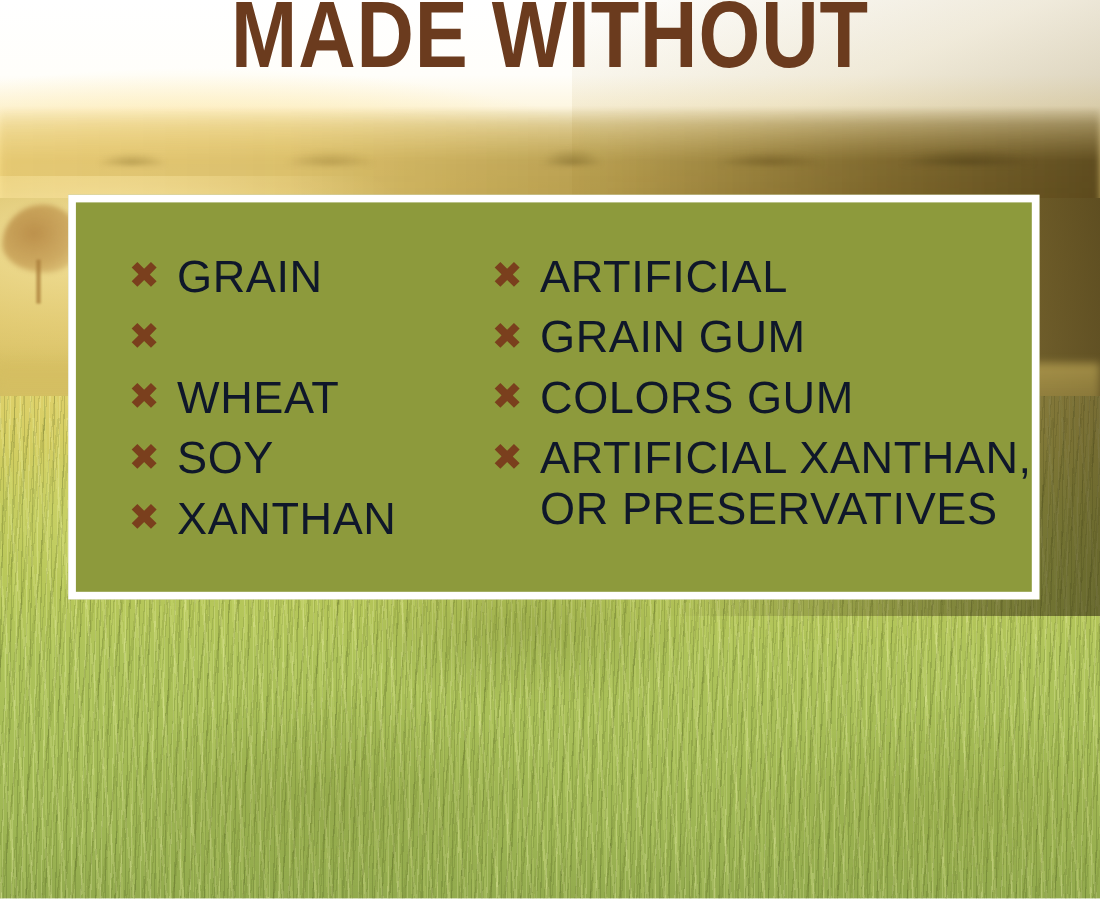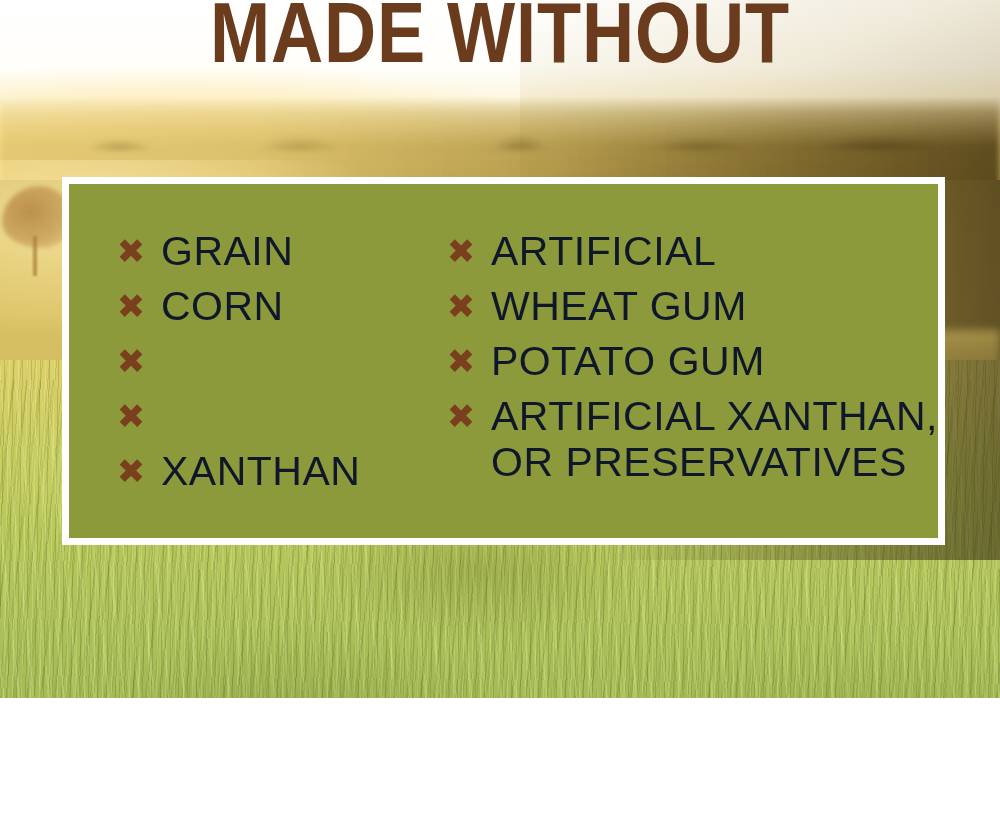--- a/index.html
+++ b/index.html
@@ -3,21 +3,21 @@
 <meta charset="utf-8">
 <style>
   html, body {
     margin: 0;
     padding: 0;
     background: #ffffff;
   }
   #stage {
     position: relative;
     width: 1000px;
-    height: 698px;
+    height: 817px;
     overflow: hidden;
     font-family: "Liberation Sans", sans-serif;
     background: #ffffff;
   }
 
   
   .photo {
     position: absolute;
     inset: 0;
     overflow: hidden;
@@ -313,53 +313,54 @@
 
       <div class="col col-left">
 
         <div class="row">
           <span class="xmark">✖</span>
           <span class="item-text">GRAIN</span>
         </div>
 
         <div class="row">
           <span class="xmark">✖</span>
-          <span class="item-text">CORN</span>
-        </div>
-
-        <div class="row">
-          <span class="xmark">✖</span>
-        </div>
-
-        <div class="row">
-          <span class="xmark">✖</span>
+        </div>
+
+        <div class="row">
+          <span class="xmark">✖</span>
+          <span class="item-text">WHEAT</span>
+        </div>
+
+        <div class="row">
+          <span class="xmark">✖</span>
+          <span class="item-text">SOY</span>
         </div>
 
         <div class="row">
           <span class="xmark">✖</span>
           <span class="item-text">XANTHAN</span>
         </div>
 
       </div>
 
       <div class="col col-right">
 
         <div class="row">
           <span class="xmark">✖</span>
           <span class="item-text">ARTIFICIAL</span>
         </div>
 
         <div class="row">
           <span class="xmark">✖</span>
-          <span class="item-text">WHEAT GUM</span>
-        </div>
-
-        <div class="row">
-          <span class="xmark">✖</span>
-          <span class="item-text">POTATO GUM</span>
+          <span class="item-text">GRAIN GUM</span>
+        </div>
+
+        <div class="row">
+          <span class="xmark">✖</span>
+          <span class="item-text">COLORS GUM</span>
         </div>
 
         <div class="row">
           <span class="xmark">✖</span>
           <span class="item-text">ARTIFICIAL XANTHAN,
 OR PRESERVATIVES</span>
         </div>
 
       </div>
 

